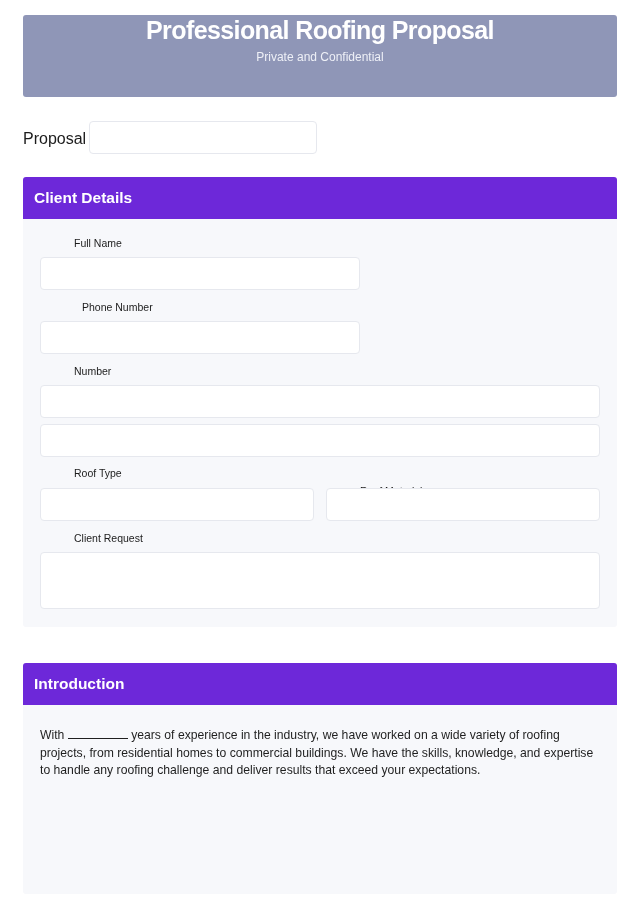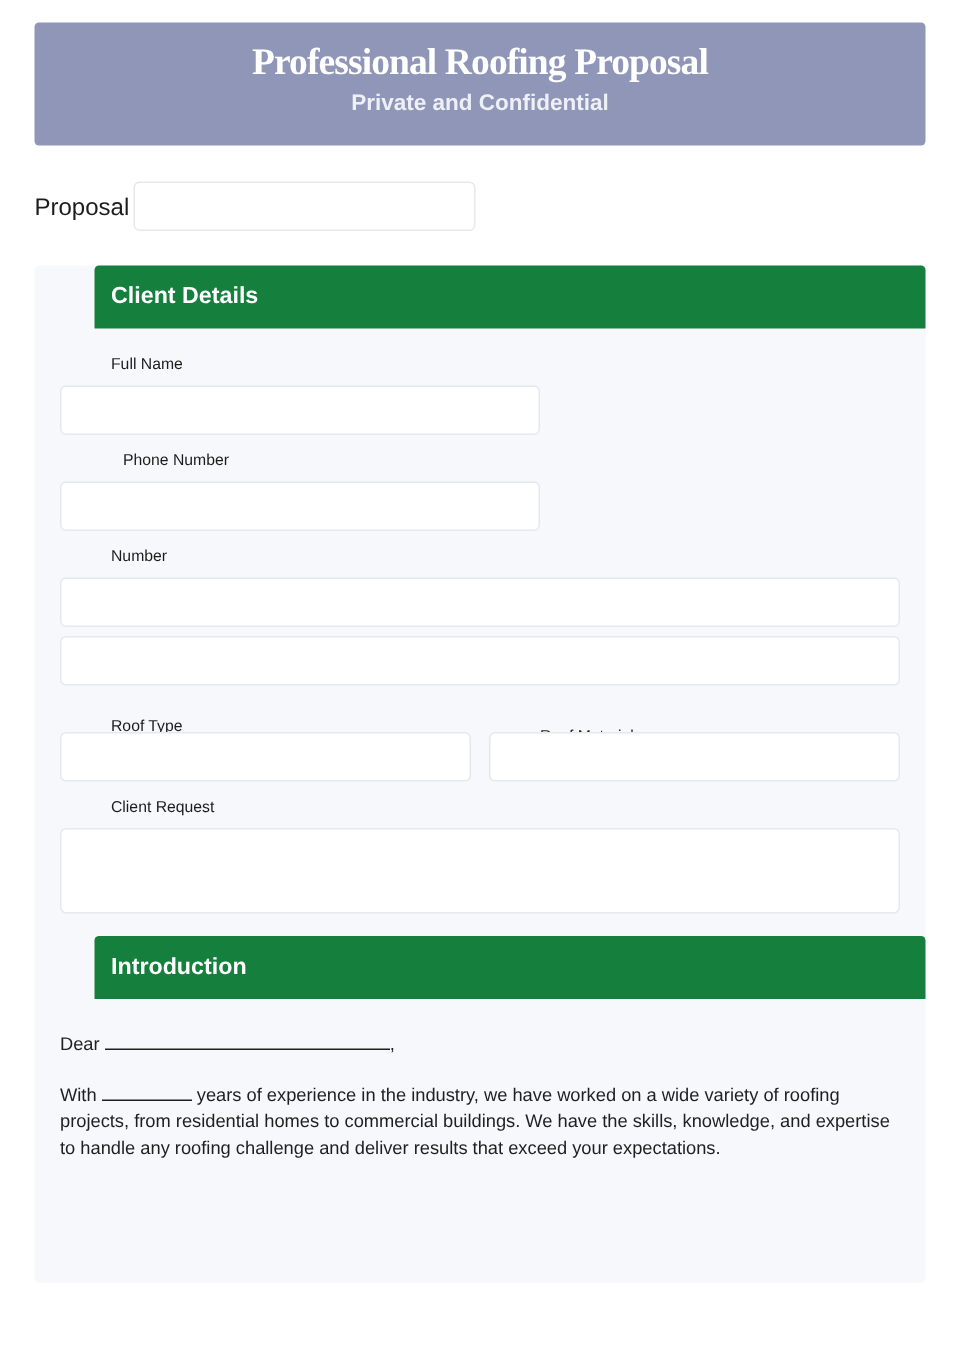--- a/index.html
+++ b/index.html
@@ -3,40 +3,40 @@
   <meta charset="utf-8">
   <style>
     * { box-sizing: border-box; margin: 0; padding: 0; }
     html, body { width: 640px; height: 905px; background: #ffffff; }
     body { font-family: "Liberation Sans", "DejaVu Sans", sans-serif; color: #1c1c1c; position: relative; overflow: hidden; }
 
     .page-header {
       position: absolute; left: 23px; top: 15px; width: 594px; height: 82px;
       background: #8f96b7; border-radius: 3px; text-align: center; color: #ffffff;
     }
-    .page-header .title { font-size: 25px; font-weight: bold; letter-spacing: -0.6px; margin-top: 12px; line-height: 30px; font-family: Liberation Serif, serif; }
-    .page-header .subtitle { font-size: 15px; margin-top: 6px; color: #eef0f7; line-height: 12px; font-weight: bold; }
+    .page-header .title { font-size: 25px; font-weight: bold; letter-spacing: -0.6px; margin-top: 0; line-height: 30px; }
+    .page-header .subtitle { font-size: 12px; margin-top: 6px; color: #eef0f7; line-height: 12px; }
 
     .proposal-row { position: absolute; left: 23px; top: 121px; height: 33px; width: 300px; }
     .proposal-row label { position: absolute; left: 0; top: 9px; font-size: 16px; color: #1c1c1c; }
     .proposal-row input { position: absolute; left: 66px; top: 0; width: 228px; height: 33px; }
 
     input, textarea {
       background: #ffffff; border: 1px solid #e6e8ee; border-radius: 4px;
       font-family: "Liberation Sans", sans-serif; font-size: 12px; color: #333; padding: 0 8px; outline: none;
     }
     textarea { resize: none; padding: 8px; }
 
     .section { position: absolute; left: 23px; width: 594px; background: #f7f8fb; border-radius: 3px; }
     .section-header {
-      height: 42px; background: #15803d; border-radius: 3px 3px 0 0; color: #ffffff;
-      font-size: 15.5px; font-weight: bold; padding-left: 11px; line-height: 42px; margin-left: 40px;
+      height: 42px; background: #6d28d9; border-radius: 3px 3px 0 0; color: #ffffff;
+      font-size: 15.5px; font-weight: bold; padding-left: 11px; line-height: 42px;
     }
     .client { top: 177px; height: 450px; }
-    .intro { top: 624px; height: 231px; }
+    .intro { top: 663px; height: 231px; }
 
     .field-label { position: absolute; font-size: 10.5px; color: #1c1c1c; padding-left: 34px; }
     .field { position: absolute; }
 
     .intro-body { position: absolute; left: 17px; top: 64px; width: 560px; font-size: 12.2px; line-height: 17.5px; color: #1f1f1f; }
     .intro-body p { margin-bottom: 10px; }
     .blank { display: inline-block; border-bottom: 1px solid #1f1f1f; height: 12px; vertical-align: baseline; }
     .dear-line { margin-bottom: 16px !important; }
   </style>
 </head>
@@ -58,36 +58,32 @@
   <div class="field-label" style="left:17px; top:60px;">Full Name</div>
   <input class="field" type="text" style="left: 17px; top: 80px; width: 320px; height: 33px;" value="">
 
   <div class="field-label" style="left:25px; top:124px;">Phone Number</div>
   <input class="field" type="text" style="left: 17px; top: 144px; width: 320px; height: 33px;" value="">
 
   <div class="field-label" style="left:17px; top:188px;">Number</div>
   <input class="field" type="text" style="left: 17px; top: 208px; width: 560px; height: 33px;" value="">
   <input class="field" type="text" style="left: 17px; top: 247px; width: 560px; height: 33px;" value="">
 
-  <div class="field-label" style="left:17px; top:301px;">Roof Type</div>
+  <div class="field-label" style="left:17px; top:290px;">Roof Type</div>
   <input class="field" type="text" style="left: 17px; top: 311px; width: 274px; height: 33px;" value="">
 
   <div class="field-label" style="left:303px; top:308px;">Roof Material</div>
   <input class="field" type="text" style="left: 303px; top: 311px; width: 274px; height: 33px;" value="">
 
   <div class="field-label" style="left:17px; top:355px;">Client Request</div>
   <textarea class="field" style="left: 17px; top: 375px; width: 560px; height: 57px;"></textarea>
 </div>
 
 <div class="section intro">
   <div class="section-header">Introduction</div>
   <div class="intro-body">
-    <p class="dear-line">
-      <span>Dear</span>
-      <span class="blank" style="width:190px;"></span><span>,</span>
-    </p>
     <p>
       <span>With</span>
       <span class="blank" style="width:60px;"></span>
       <span>years of experience in the industry, we have worked on a wide variety of roofing projects, from residential homes to commercial buildings. We have the skills, knowledge, and expertise to handle any roofing challenge and deliver results that exceed your expectations.</span>
     </p>
   </div>
 </div>
 
 </body></html>

